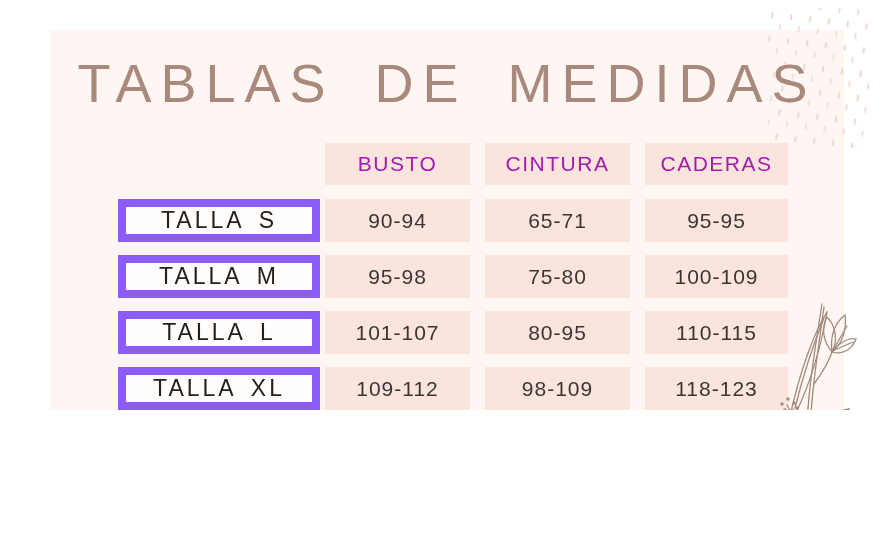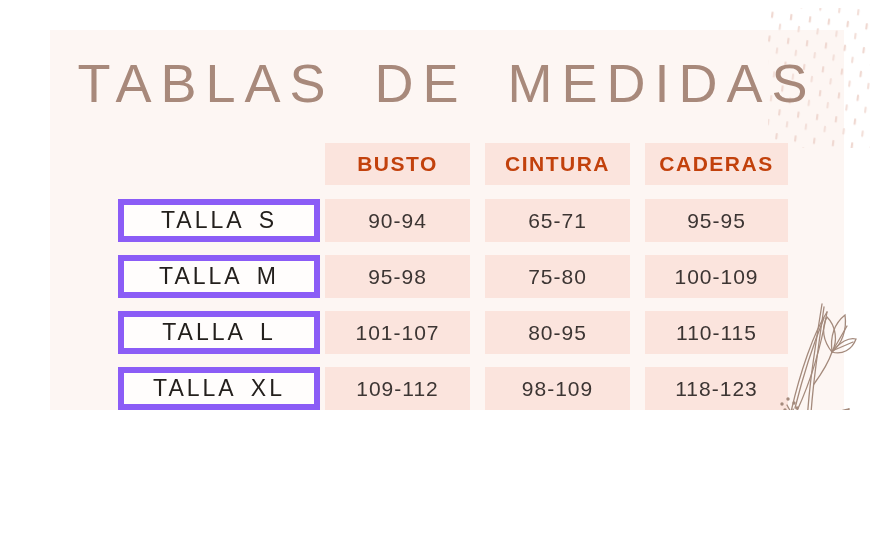--- a/index.html
+++ b/index.html
@@ -16,31 +16,31 @@
     text-align:center; font-size:54px; font-weight:300;
     letter-spacing:9px; word-spacing:16px; color:#a8897b;
     white-space:nowrap;
   }
   .sizes-table { position:absolute; left:118px; top:143px; }
   .t-row { display:flex; height:43px; margin-bottom:13px; }
   .t-row.header { height:42px; margin-bottom:14px; }
   .spacer { width:207px; }
   .row-label {
     box-sizing:border-box; width:202px; margin-right:5px;
-    border:6px solid #8b5cf6; background:#fffdfc;
+    border:8px solid #8b5cf6; background:#fffdfc;
     display:flex; align-items:center; justify-content:center;
     font-size:23px; letter-spacing:3px; word-spacing:6px; color:#24201d;
   }
   .data-cell {
     width:145px; margin-right:15px; background:#fbe4dd;
     display:flex; align-items:center; justify-content:center;
     font-size:21px; letter-spacing:1px; color:#3c3533;
   }
   .data-cell:last-child { width:143px; margin-right:0; }
-  .t-row.header .data-cell { letter-spacing:1.5px; color:#c2410c;font-weight:bold; }
+  .t-row.header .data-cell { letter-spacing:1.5px; color:#a21caf; }
   .decor { position:absolute; pointer-events:none; }
   .dots-top-right { left:768px; top:8px; }
   .dots-bottom-left { left:12px; top:436px; }
   .flower { left:770px; top:300px; }
 </style>
 </head>
 <body>
 
 <div class="stage">
 

